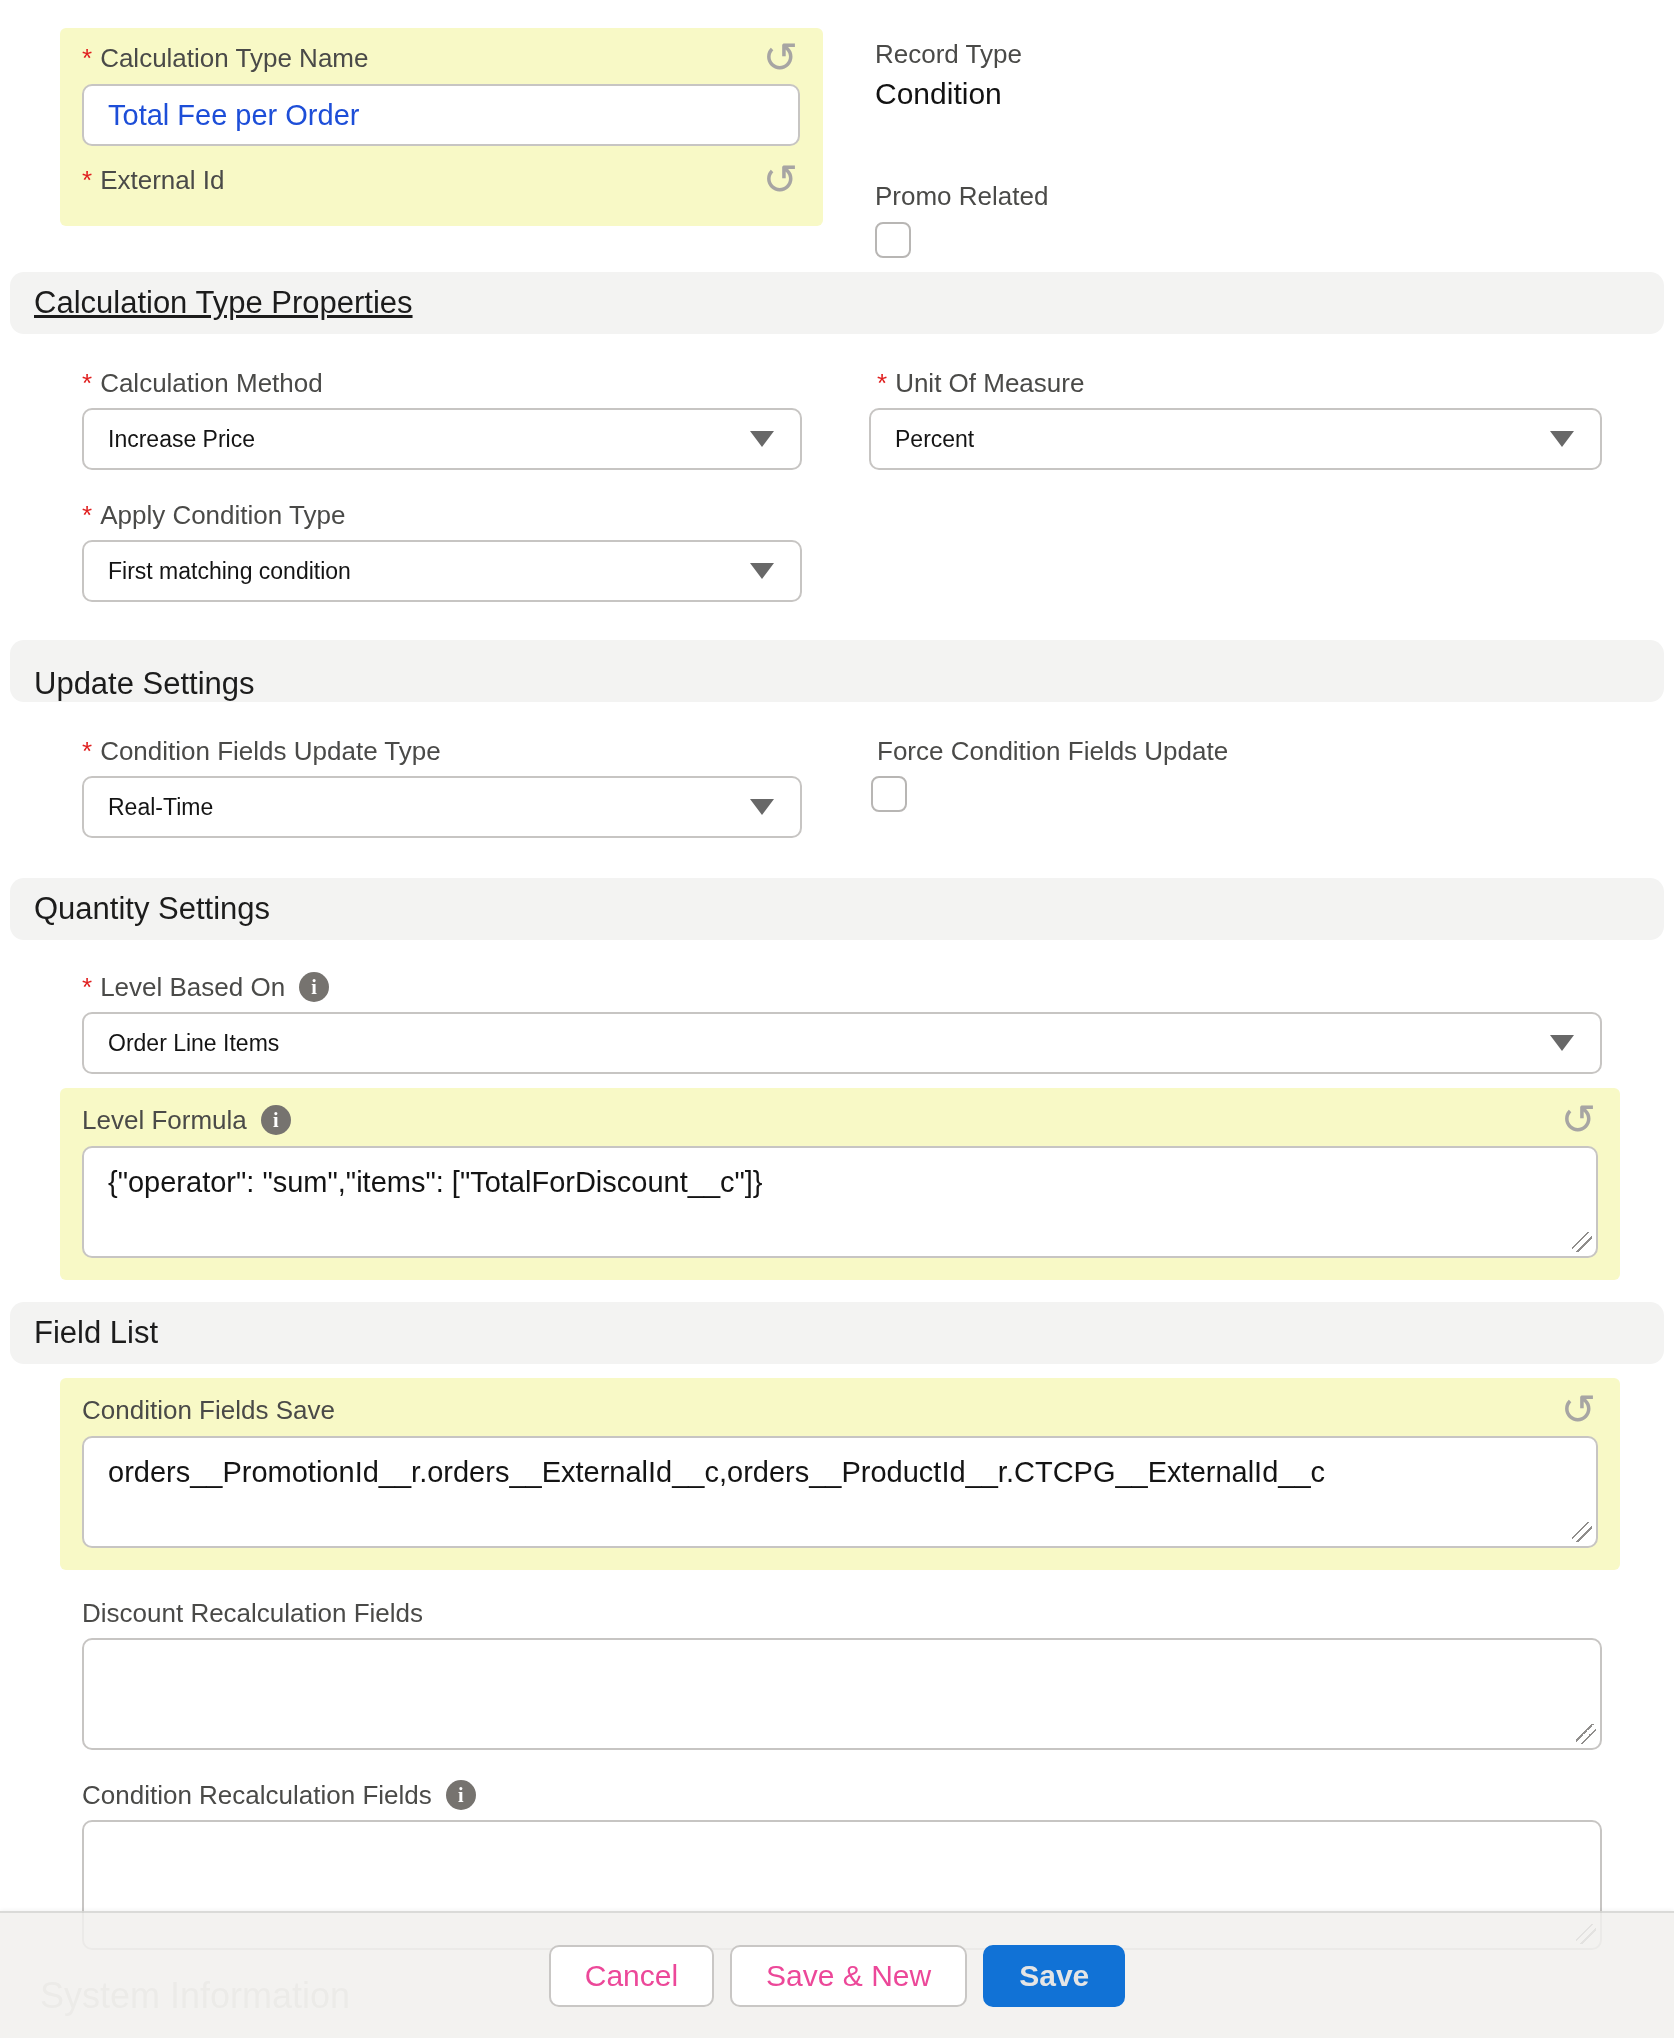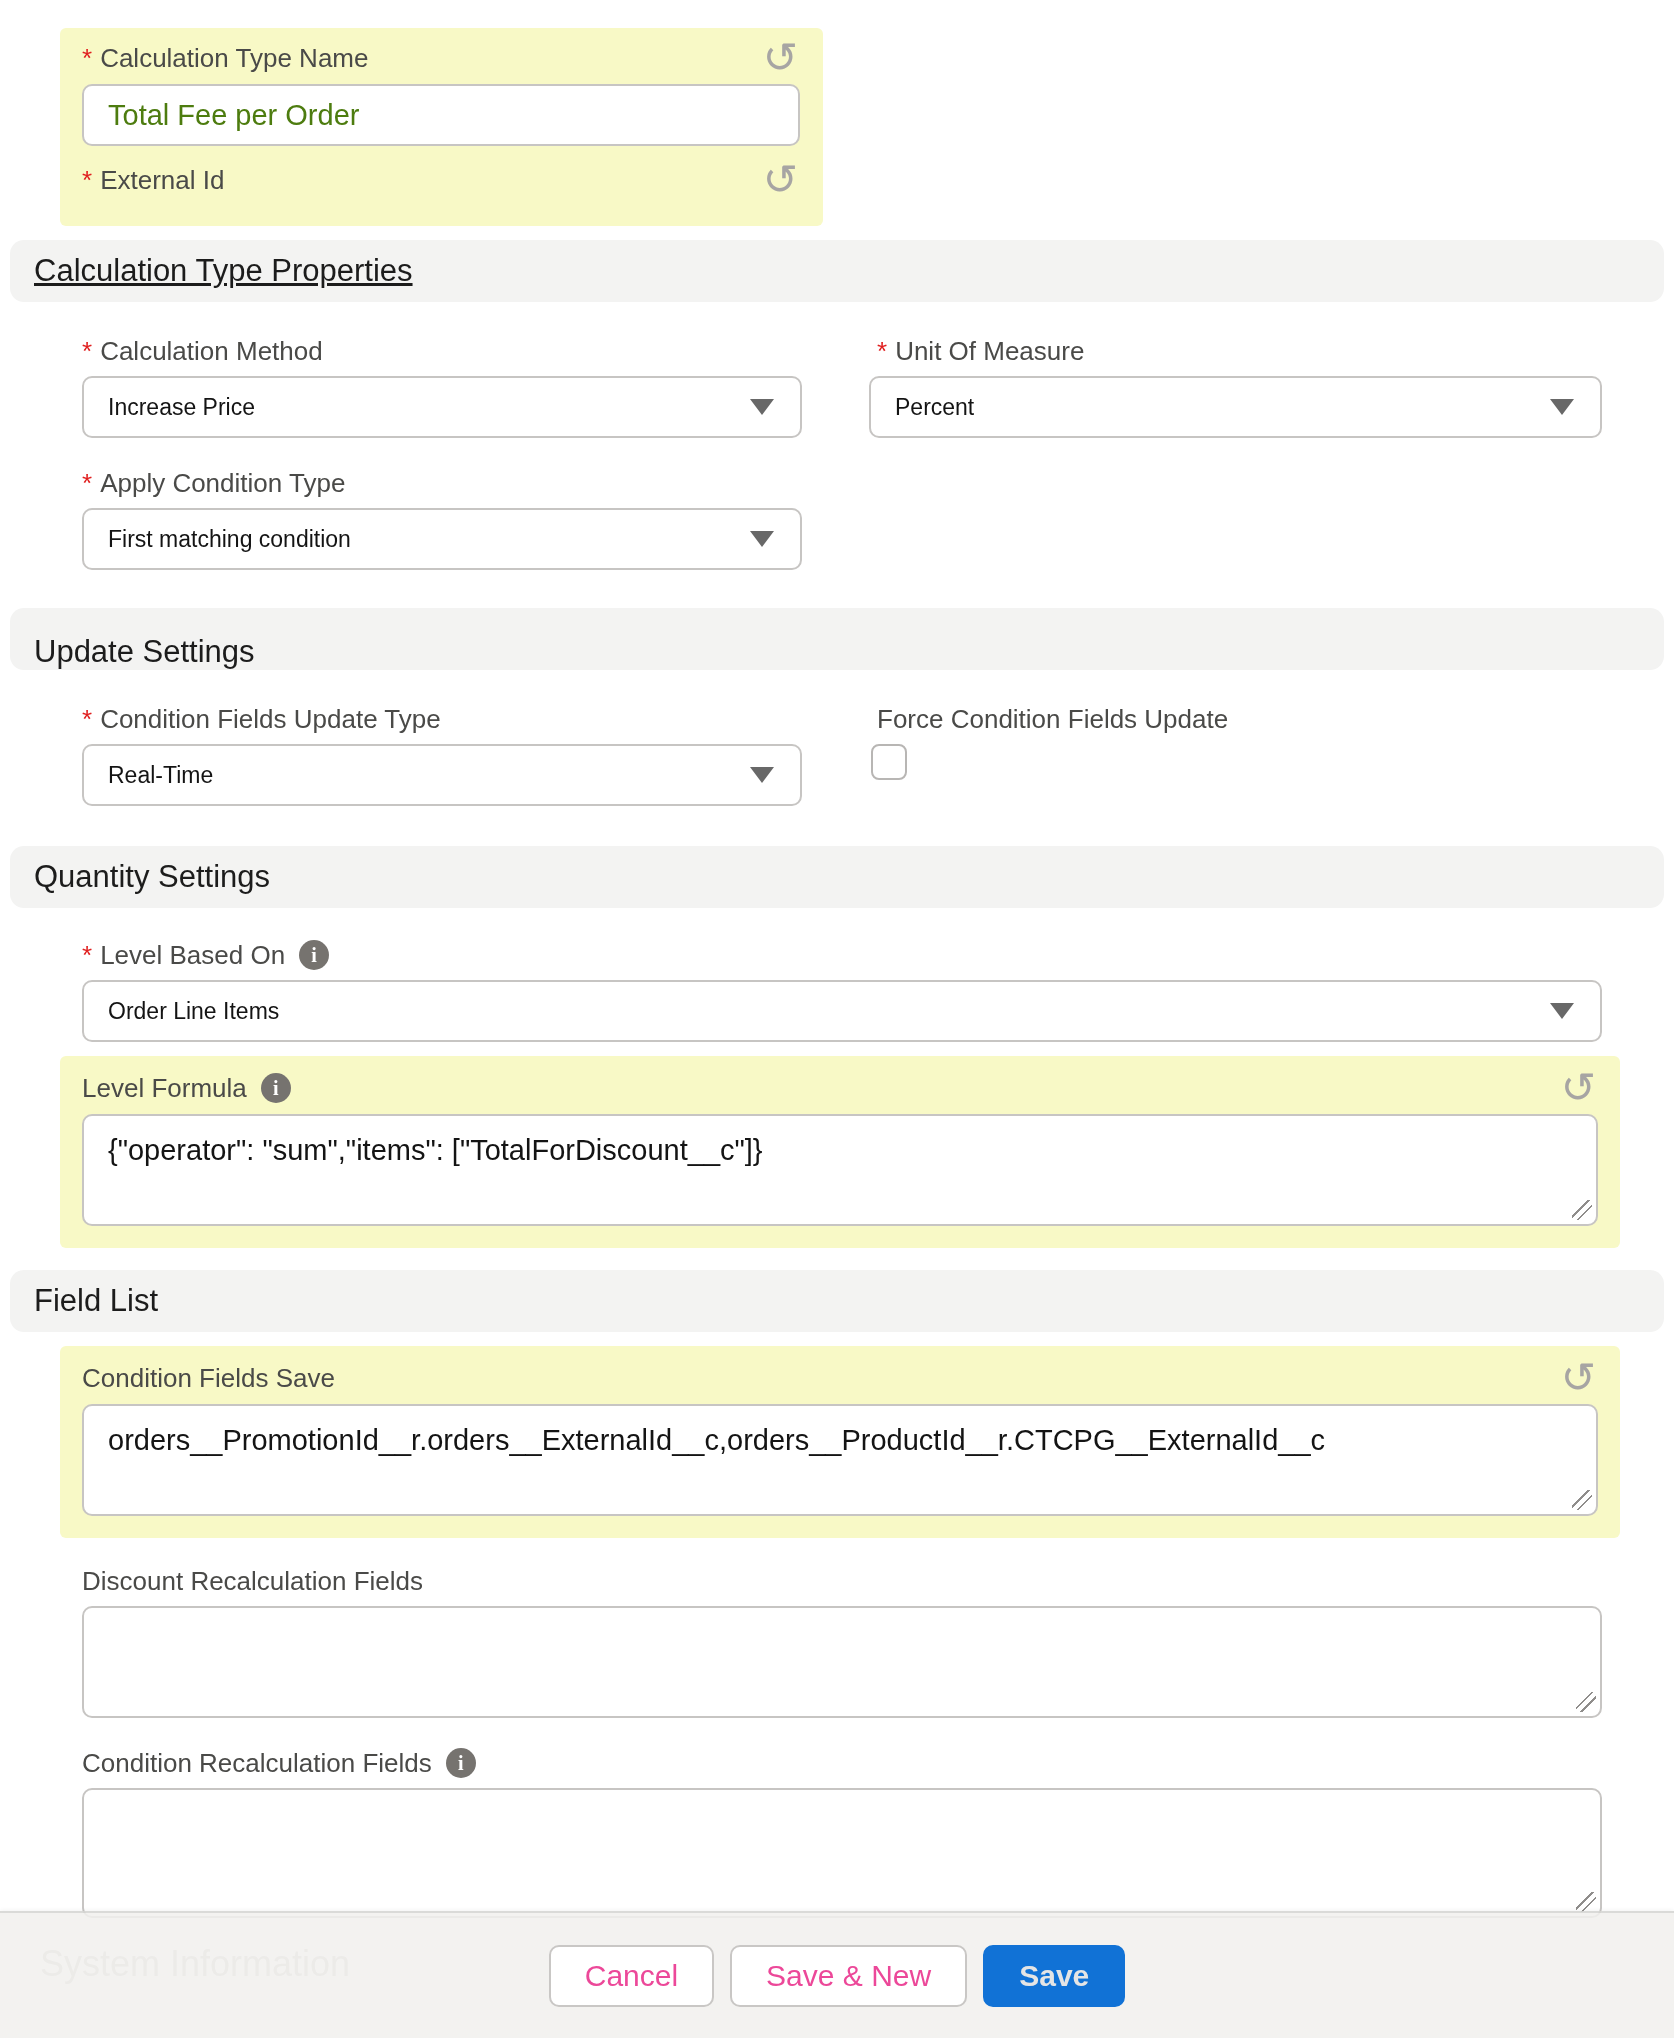--- a/index.html
+++ b/index.html
@@ -15,21 +15,21 @@
   .field-label{display:flex;align-items:center;font-size:26px;color:#4a4a48;line-height:34px;}
   .req{color:#e01f1f;margin-right:8px;font-size:26px;}
   .undo{font-size:42px;line-height:34px;color:#a7a5a3;cursor:pointer;
         font-family:"DejaVu Sans",sans-serif;padding-right:2px;}
   .info-icon{display:inline-flex;align-items:center;justify-content:center;
         width:30px;height:30px;border-radius:50%;background:#76736f;color:#fff;
         font-size:20px;font-weight:bold;margin-left:14px;font-family:"Liberation Serif",serif;}
   .text-input{
     height:62px;box-sizing:border-box;width:100%;
     background:#fff;border:2px solid #c7c5c3;border-radius:10px;
-    font-size:29px;color:#4d7c0f;padding:0 24px;outline:none;
+    font-size:29px;color:#1d4ed8;padding:0 24px;outline:none;
     font-family:"Liberation Sans","DejaVu Sans",sans-serif;
   }
   .select{
     height:62px;box-sizing:border-box;background:#fff;border:2px solid #c7c5c3;border-radius:10px;
     display:flex;align-items:center;padding:0 24px;font-size:23px;color:#141414;position:relative;
     cursor:pointer;
   }
   .caret{position:absolute;right:26px;top:50%;margin-top:-8px;width:0;height:0;
     border-left:12px solid transparent;border-right:12px solid transparent;
     border-top:16px solid #686868;}
@@ -101,20 +101,28 @@
       <div class="label-row">
         <label class="field-label">
           <span class="req">*</span>
           <span>External Id</span>
         </label>
         <span class="undo">↺</span>
       </div>
       <div class="gap8"></div>
     </div>
 
+    <div class="top-right">
+      <div class="ro-label">Record Type</div>
+      <div class="ro-value">Condition</div>
+      <div style="height:62px;"></div>
+      <div class="ro-label">Promo Related</div>
+      <div style="height:8px;"></div>
+      <div class="checkbox"></div>
+    </div>
   </div>
 
   <div class="section-bar" style="margin-top:14px;text-decoration:underline;">
     <span>Calculation Type Properties</span>
   </div>
 
   <div class="fields-row" style="margin-top:32px;">
     <div class="fcol-left">
       <label class="field-label">
         <span class="req">*</span>

